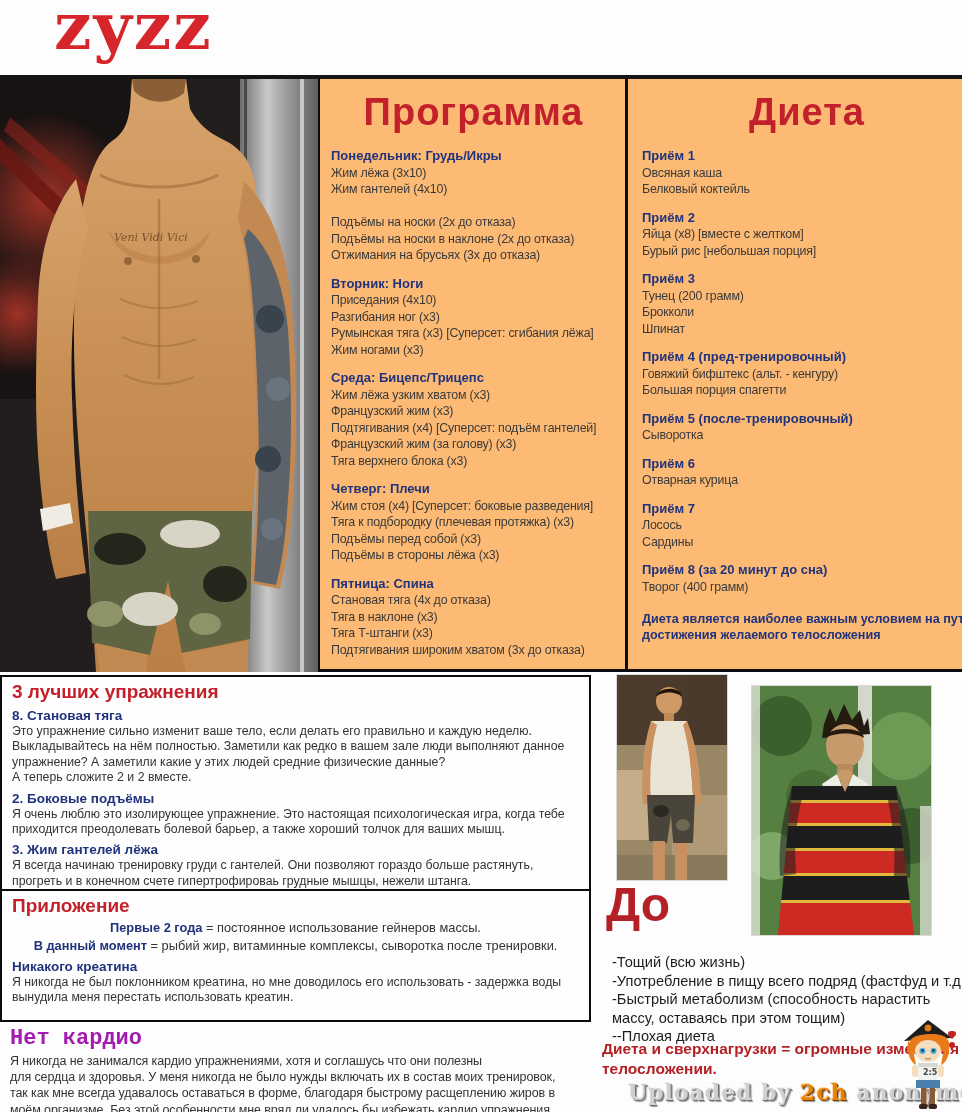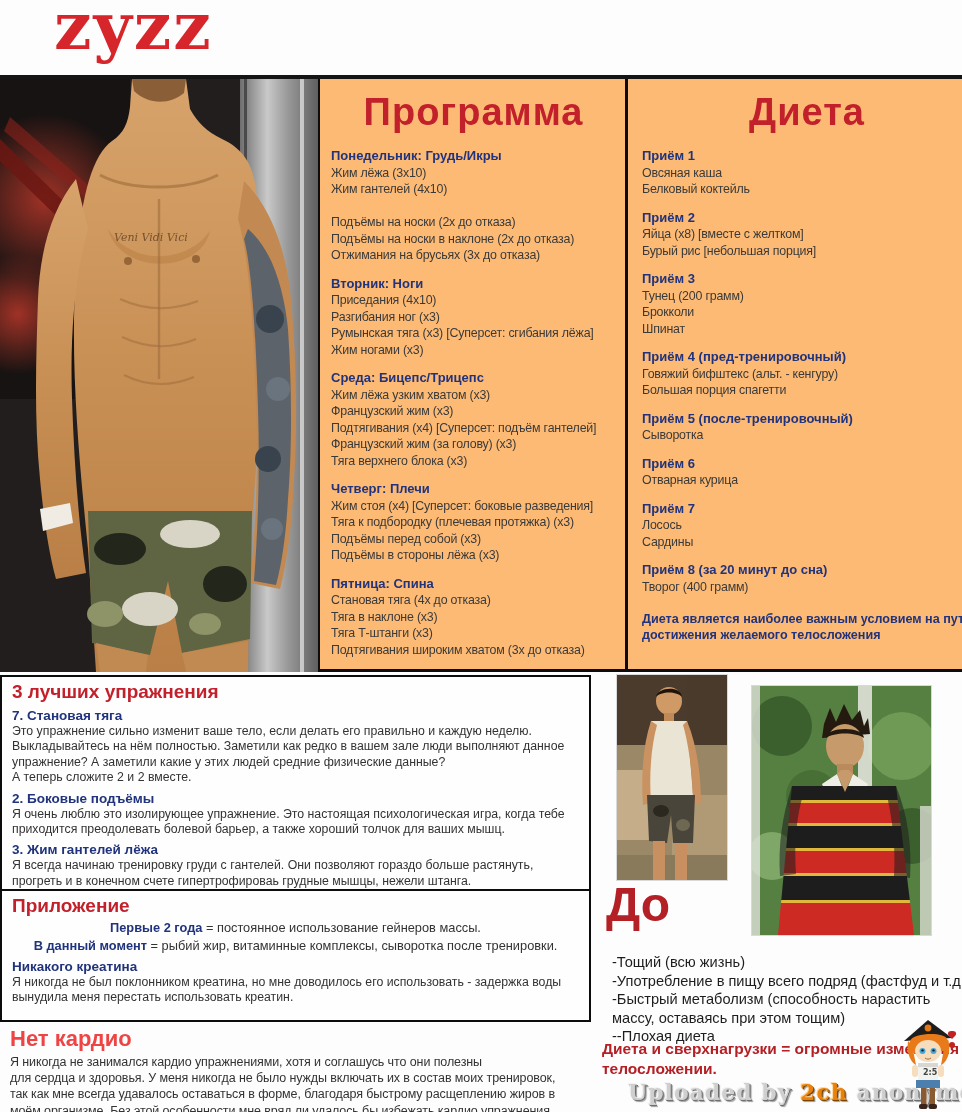--- a/index.html
+++ b/index.html
@@ -36,21 +36,21 @@
   .box { box-sizing:border-box; border:2px solid #0c0c0c; background:#fefefe; }
   .sec { box-sizing:border-box; padding:3px 10px 10px 10px; overflow:hidden; }
   .secA { height:214px; border-bottom:2px solid #0c0c0c; }
   .secB { height:129px; }
   .red-title { margin:1px 0 2px; font-size:19px; font-weight:bold; color:#c2202a; }
   .entry h3 { margin:5px 0 1px; font-size:13.5px; font-weight:bold; color:#20337c; }
   .entry p { margin:0; font-size:12.3px; line-height:15.4px; color:#333; }
   .lead-line { margin:1px 0; font-size:12.8px; line-height:17px; color:#333;text-align:center; }
   .lead-line .lead { font-weight:bold; color:#20337c; }
   .nocardio { box-sizing:border-box; width:591px; padding:4px 10px 0; }
-  .nocardio h2 { margin:0 0 2px; font-size:22px; font-weight:bold; color:#ef4444; }
+  .nocardio h2 { margin:0 0 2px; font-size:22px; font-weight:bold; color:#a21caf;font-family:Liberation Mono, monospace; }
   .nocardio .nline { font-size:12.5px; line-height:16.2px; color:#333; letter-spacing:-0.1px; white-space:nowrap; }
 
   
   .right-col { position:absolute; left:600px; top:0; width:362px; height:439px; }
   .photo1 { position:absolute; left:17px; top:2px; width:110px; height:205px; outline:1px solid #d9d9d9; }
   .photo2 { position:absolute; left:152px; top:13px; width:179px; height:249px; outline:1px solid #d9d9d9; }
   .do-title { position:absolute; left:6px; top:208px; font-size:48px; font-weight:bold; color:#b32025; line-height:1; }
   .bullets { position:absolute; left:12px; top:280px; width:358px; font-size:14.6px; line-height:18.5px; color:#1d1d1d; }
   .conclusion { position:absolute; left:2px; top:366px; width:374px; font-size:15.5px; line-height:20px; font-weight:bold; color:#b32025; z-index:1; }
   .mascot { position:absolute; left:298px; top:346px; width:60px; height:92px; z-index:3; }
@@ -227,21 +227,21 @@
     </section>
   </div>
 
   <div class="bottom">
 
     <div class="left-col">
       <div class="box">
         <div class="sec secA">
           <h2 class="red-title">3 лучших упражнения</h2>
           <div class="entry">
-            <h3>7. Становая тяга</h3>
+            <h3>8. Становая тяга</h3>
             <p>Это упражнение сильно изменит ваше тело, если делать его правильно и каждую неделю. Выкладывайтесь на нём полностью. Заметили как редко в вашем зале люди выполняют данное упражнение? А заметили какие у этих людей средние физические данные?</p>
             <p>А теперь сложите 2 и 2 вместе.</p>
           </div>
           <div class="entry">
             <h3>2. Боковые подъёмы</h3>
             <p>Я очень люблю это изолирующее упражнение. Это настоящая психологическая игра, когда тебе приходится преодолевать болевой барьер, а также хороший толчок для ваших мышц.</p>
           </div>
           <div class="entry">
             <h3>3. Жим гантелей лёжа</h3>
             <p>Я всегда начинаю тренировку груди с гантелей. Они позволяют гораздо больше растянуть, прогреть и в конечном счете гипертрофироваь грудные мышцы, нежели штанга.</p>

